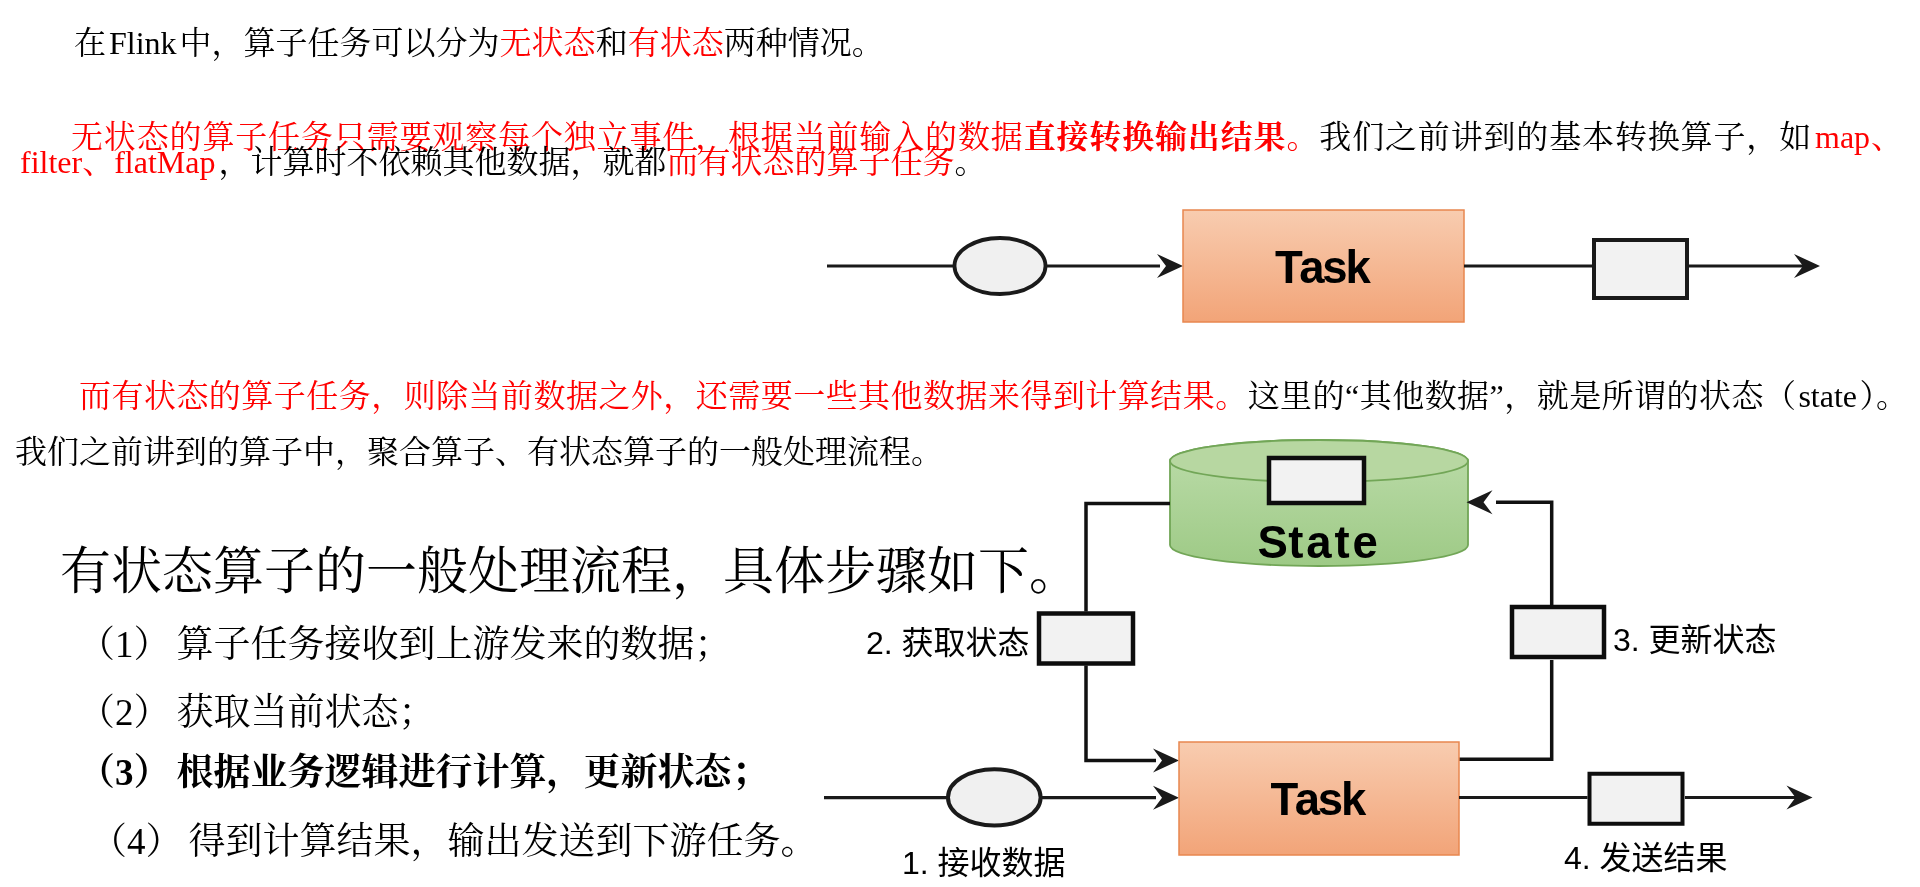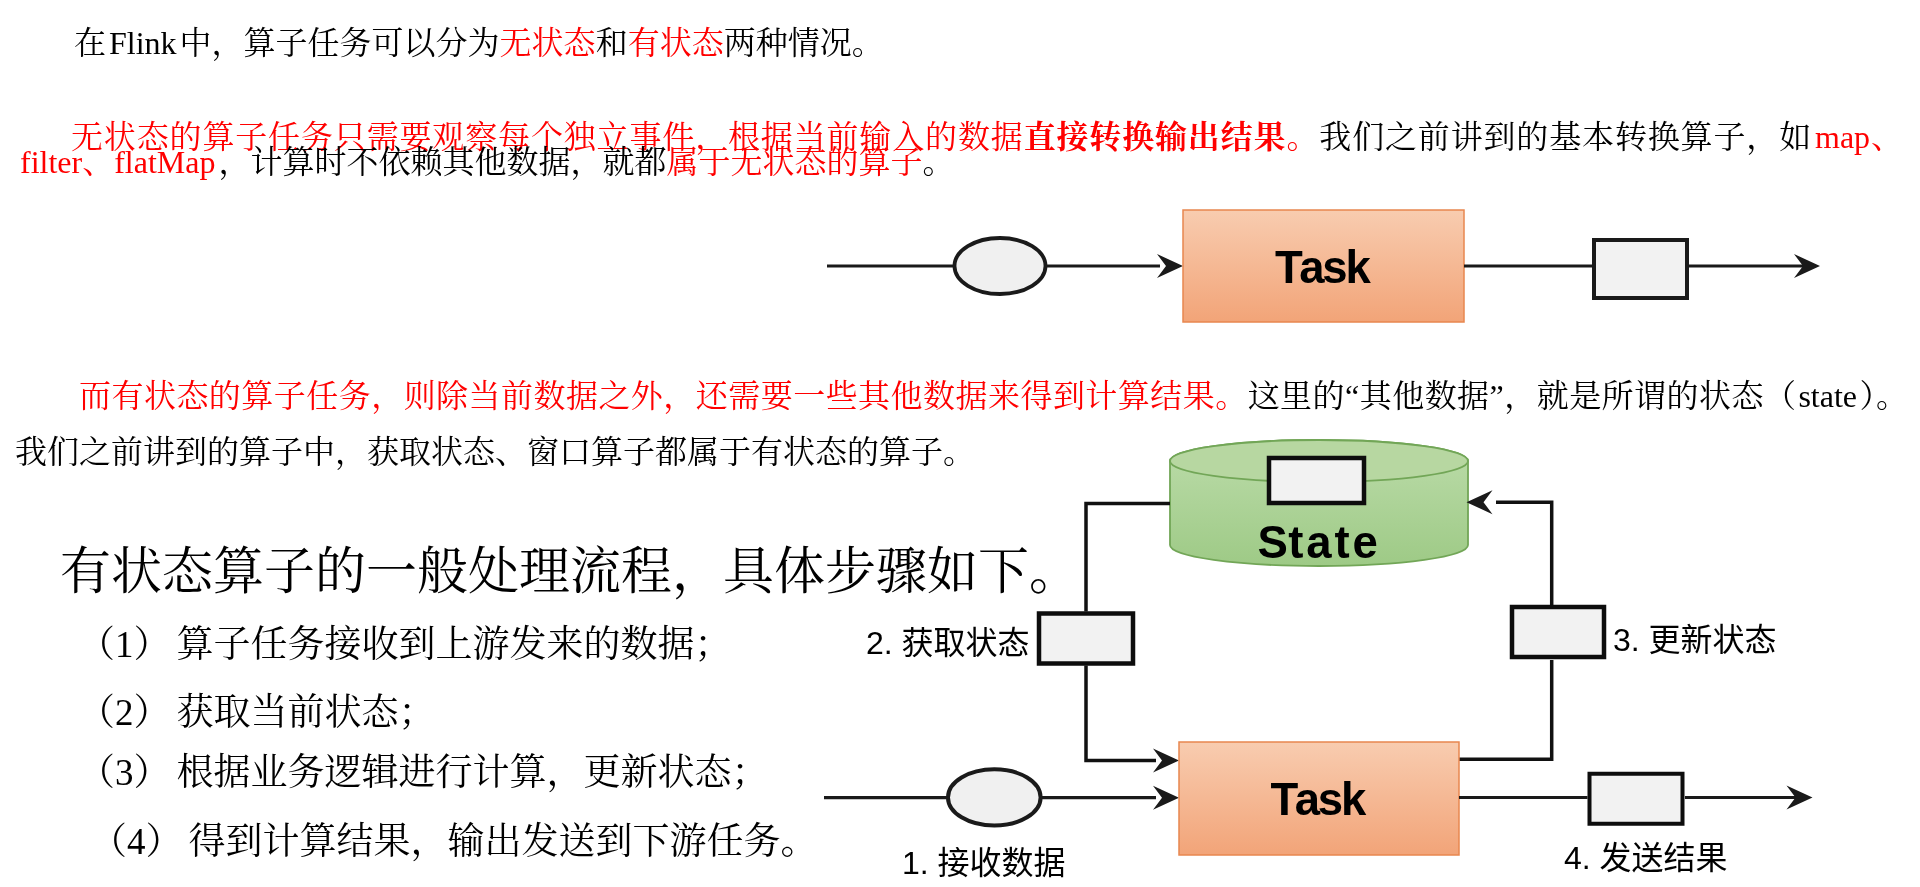--- a/index.html
+++ b/index.html
@@ -15,30 +15,30 @@
 svg{position:absolute;left:0;top:0;}
 .dlabel{font-family:"Liberation Sans","Noto Sans CJK SC",sans-serif;font-size:32px;fill:#000;}
 </style>
 </head>
 <body>
 
 <div class="ln" style="left:74px;top:27px;text-align:center;">在<span class="lt">Flink</span>中，算子任务可以分为<span class="r">无状态</span>和<span class="r">有状态</span>两种情况。</div>
 
 <div class="ln jf" style="left:10px;top:89px;width:1893px;text-indent:61px;margin-top:32px;"><span class="r">无状态的算子任务只需要观察每个独立事件，根据当前输入的数据<b>直接转换输出结果</b>。</span>我们之前讲到的基本转换算子，如<span class="r"><span class="lt" style="margin-right:0">map</span>、</span></div>
 
-<div class="ln" style="left:20px;top:146px;"><span class="r">filter、<span class="lt" style="margin-left:0">flatMap</span></span>，计算时不依赖其他数据，就都<span class="r">属于无状态的算子</span>。</div>
+<div class="ln" style="left:20px;top:146px;"><span class="r">filter、<span class="lt" style="margin-left:0">flatMap</span></span>，计算时不依赖其他数据，就都<span class="r">而有状态的算子任务</span>。</div>
 
 <div class="ln jf" style="left:15px;top:380px;width:1893px;text-indent:64px;"><span class="r">而有状态的算子任务，则除当前数据之外，还需要一些其他数据来得到计算结果。</span>这里的“其他数据”，就是所谓的状态（<span class="lt" style="margin:12px 2px">state</span>）。</div>
 
-<div class="ln" style="left:15px;top:436px;">我们之前讲到的算子中，获取状态、窗口算子都属于有状态的算子。</div>
+<div class="ln" style="left:15px;top:436px;">我们之前讲到的算子中，聚合算子、有状态算子的一般处理流程。</div>
 
 <div class="ln hd" style="left:60px;top:547px;">有状态算子的一般处理流程，具体步骤如下。</div>
 <div class="ln big" style="left:35px;top:626px;"><span style="margin-right:6px">（1）</span>算子任务接收到上游发来的数据；</div>
 <div class="ln big" style="left:35px;top:694px;"><span style="margin-right:6px">（2）</span>获取当前状态；</div>
-<div class="ln big" style="left:35px;top:754px;"><span style="margin-right:6px">（3）</span>根据业务逻辑进行计算，更新状态；</div>
+<div class="ln big" style="left:35px;top:754px;font-weight:bold;"><span style="margin-right:6px">（3）</span>根据业务逻辑进行计算，更新状态；</div>
 <div class="ln big" style="left:47px;top:823px;"><span style="margin-right:6px">（4）</span>得到计算结果，输出发送到下游任务。</div>
 
 <svg width="1920" height="887" viewBox="0 0 1920 887">
 <defs>
 <linearGradient id="og" x1="0" y1="0" x2="0" y2="1">
 <stop offset="0" stop-color="#f8ccb0"></stop>
 <stop offset="1" stop-color="#f2a478"></stop>
 </linearGradient>
 <linearGradient id="gg" x1="0" y1="0" x2="0" y2="1">
 <stop offset="0" stop-color="#bcdcaa"></stop>

